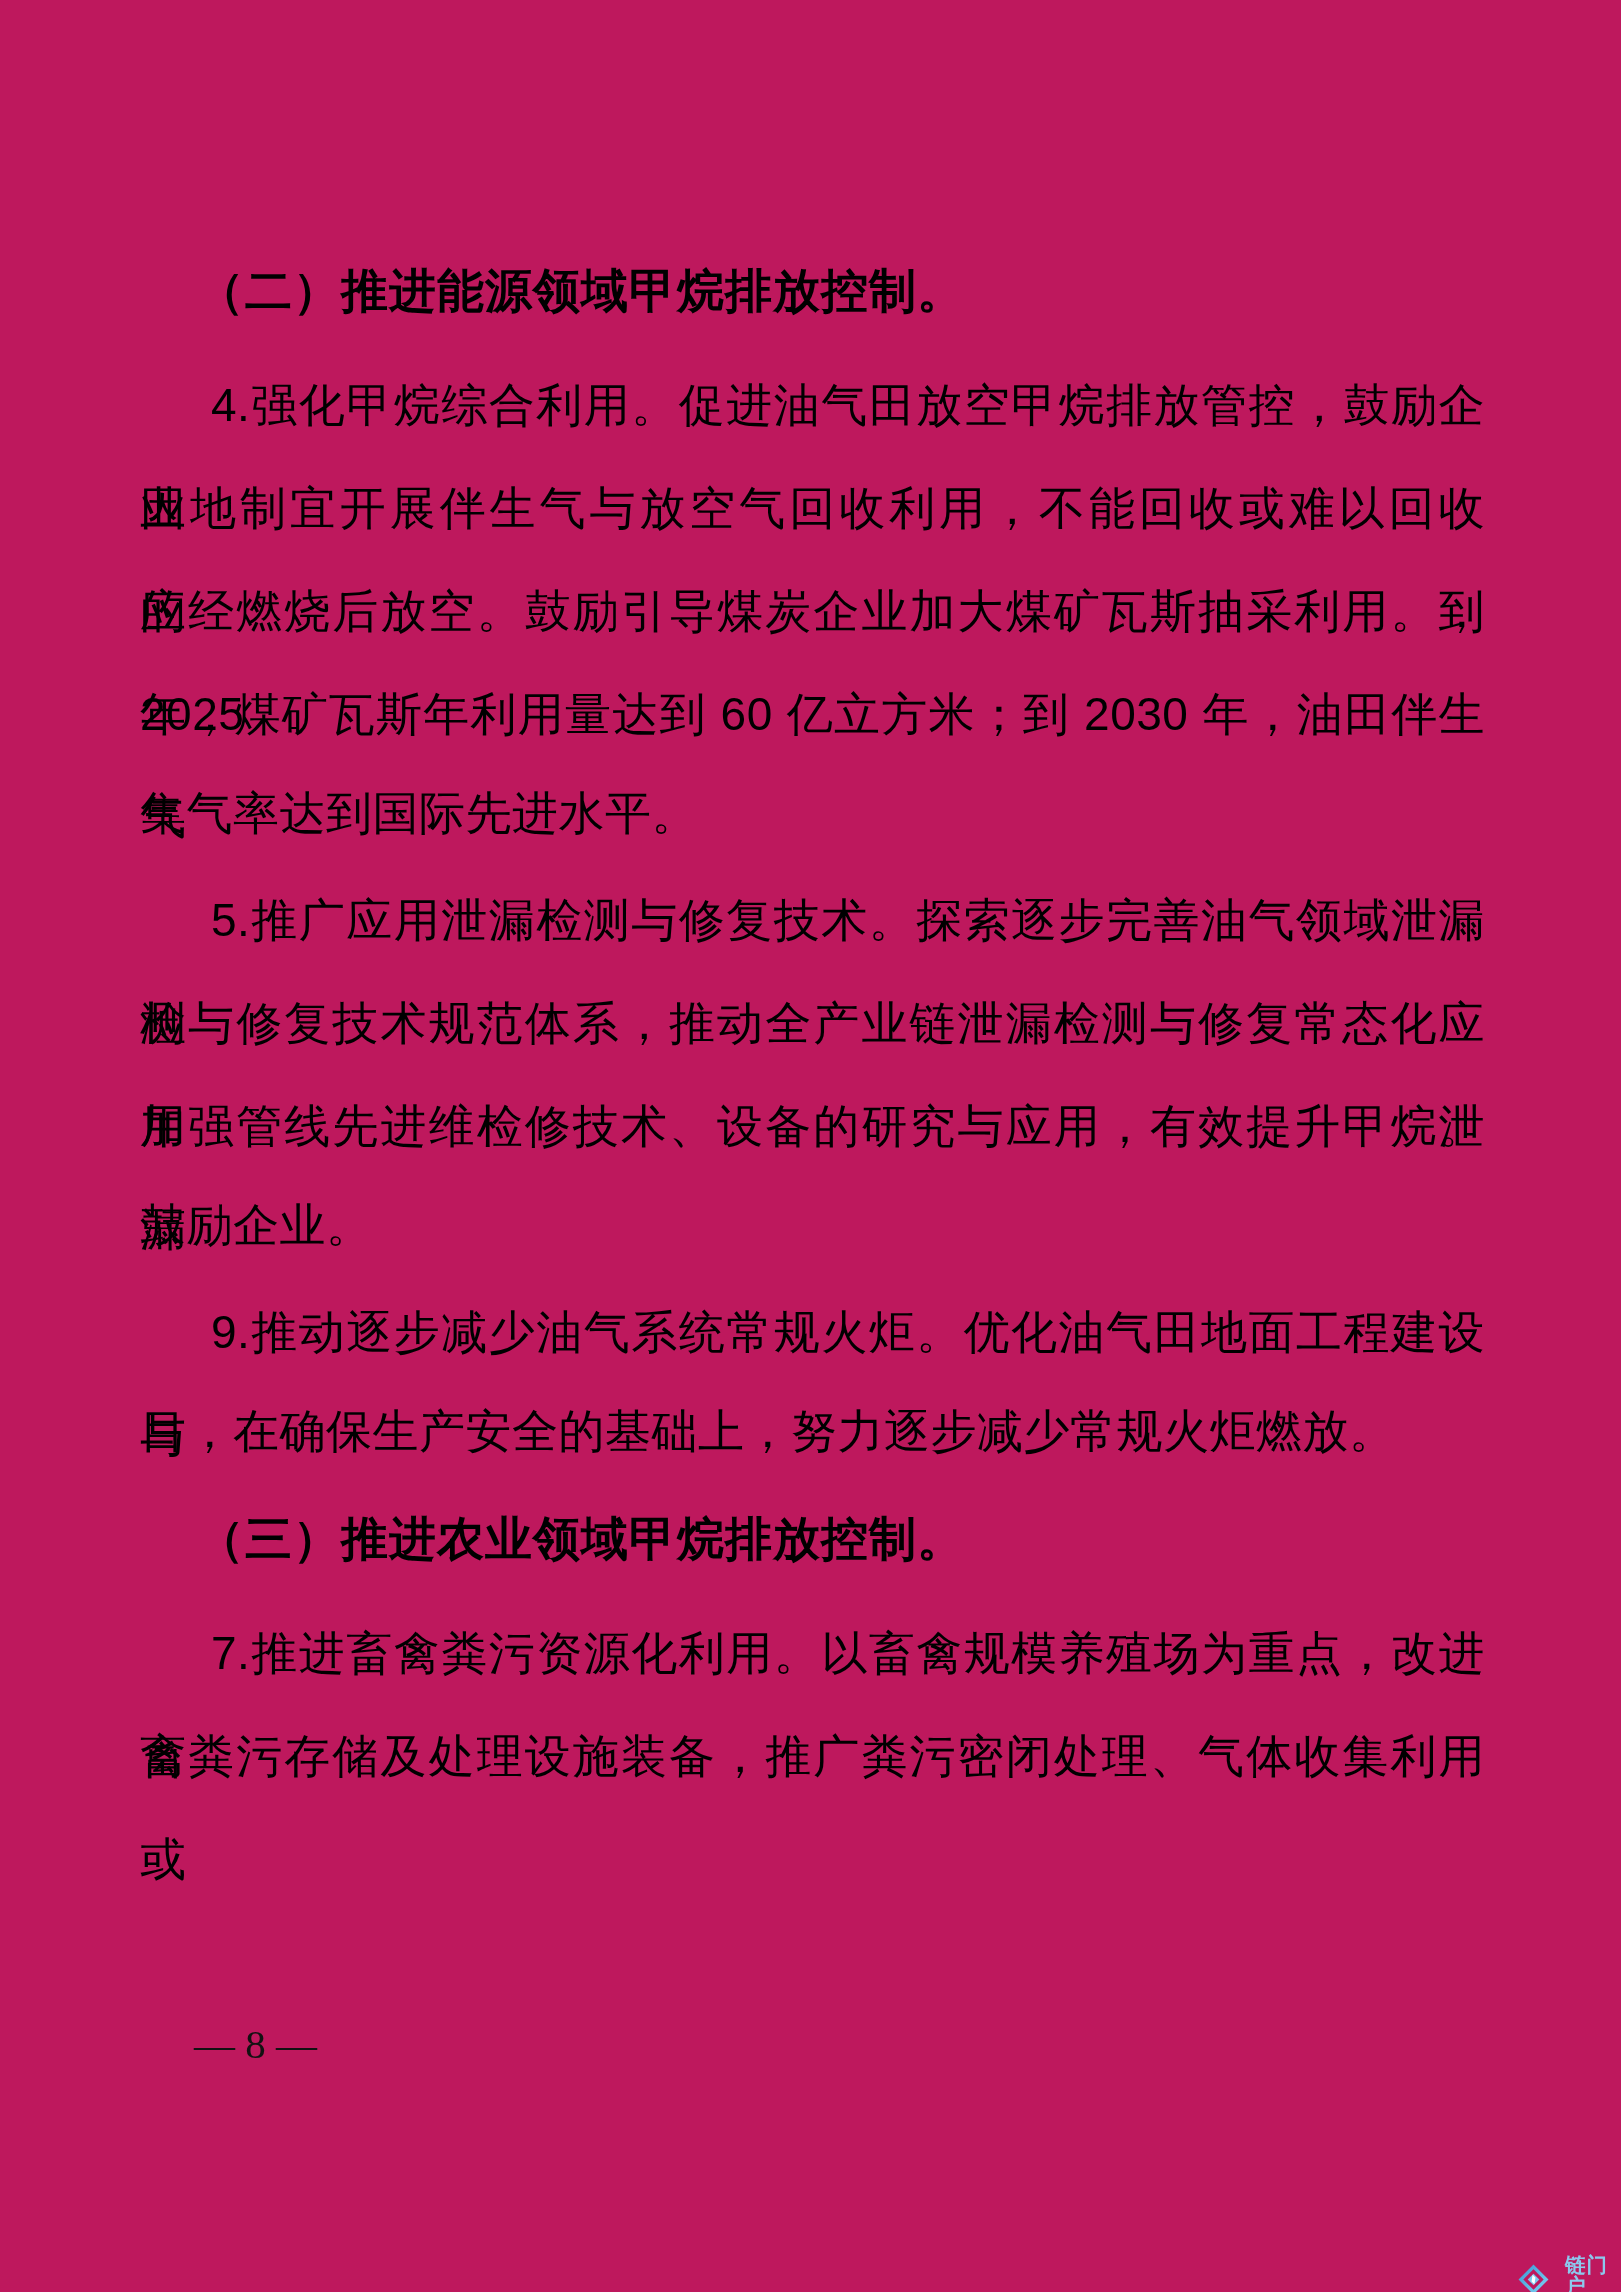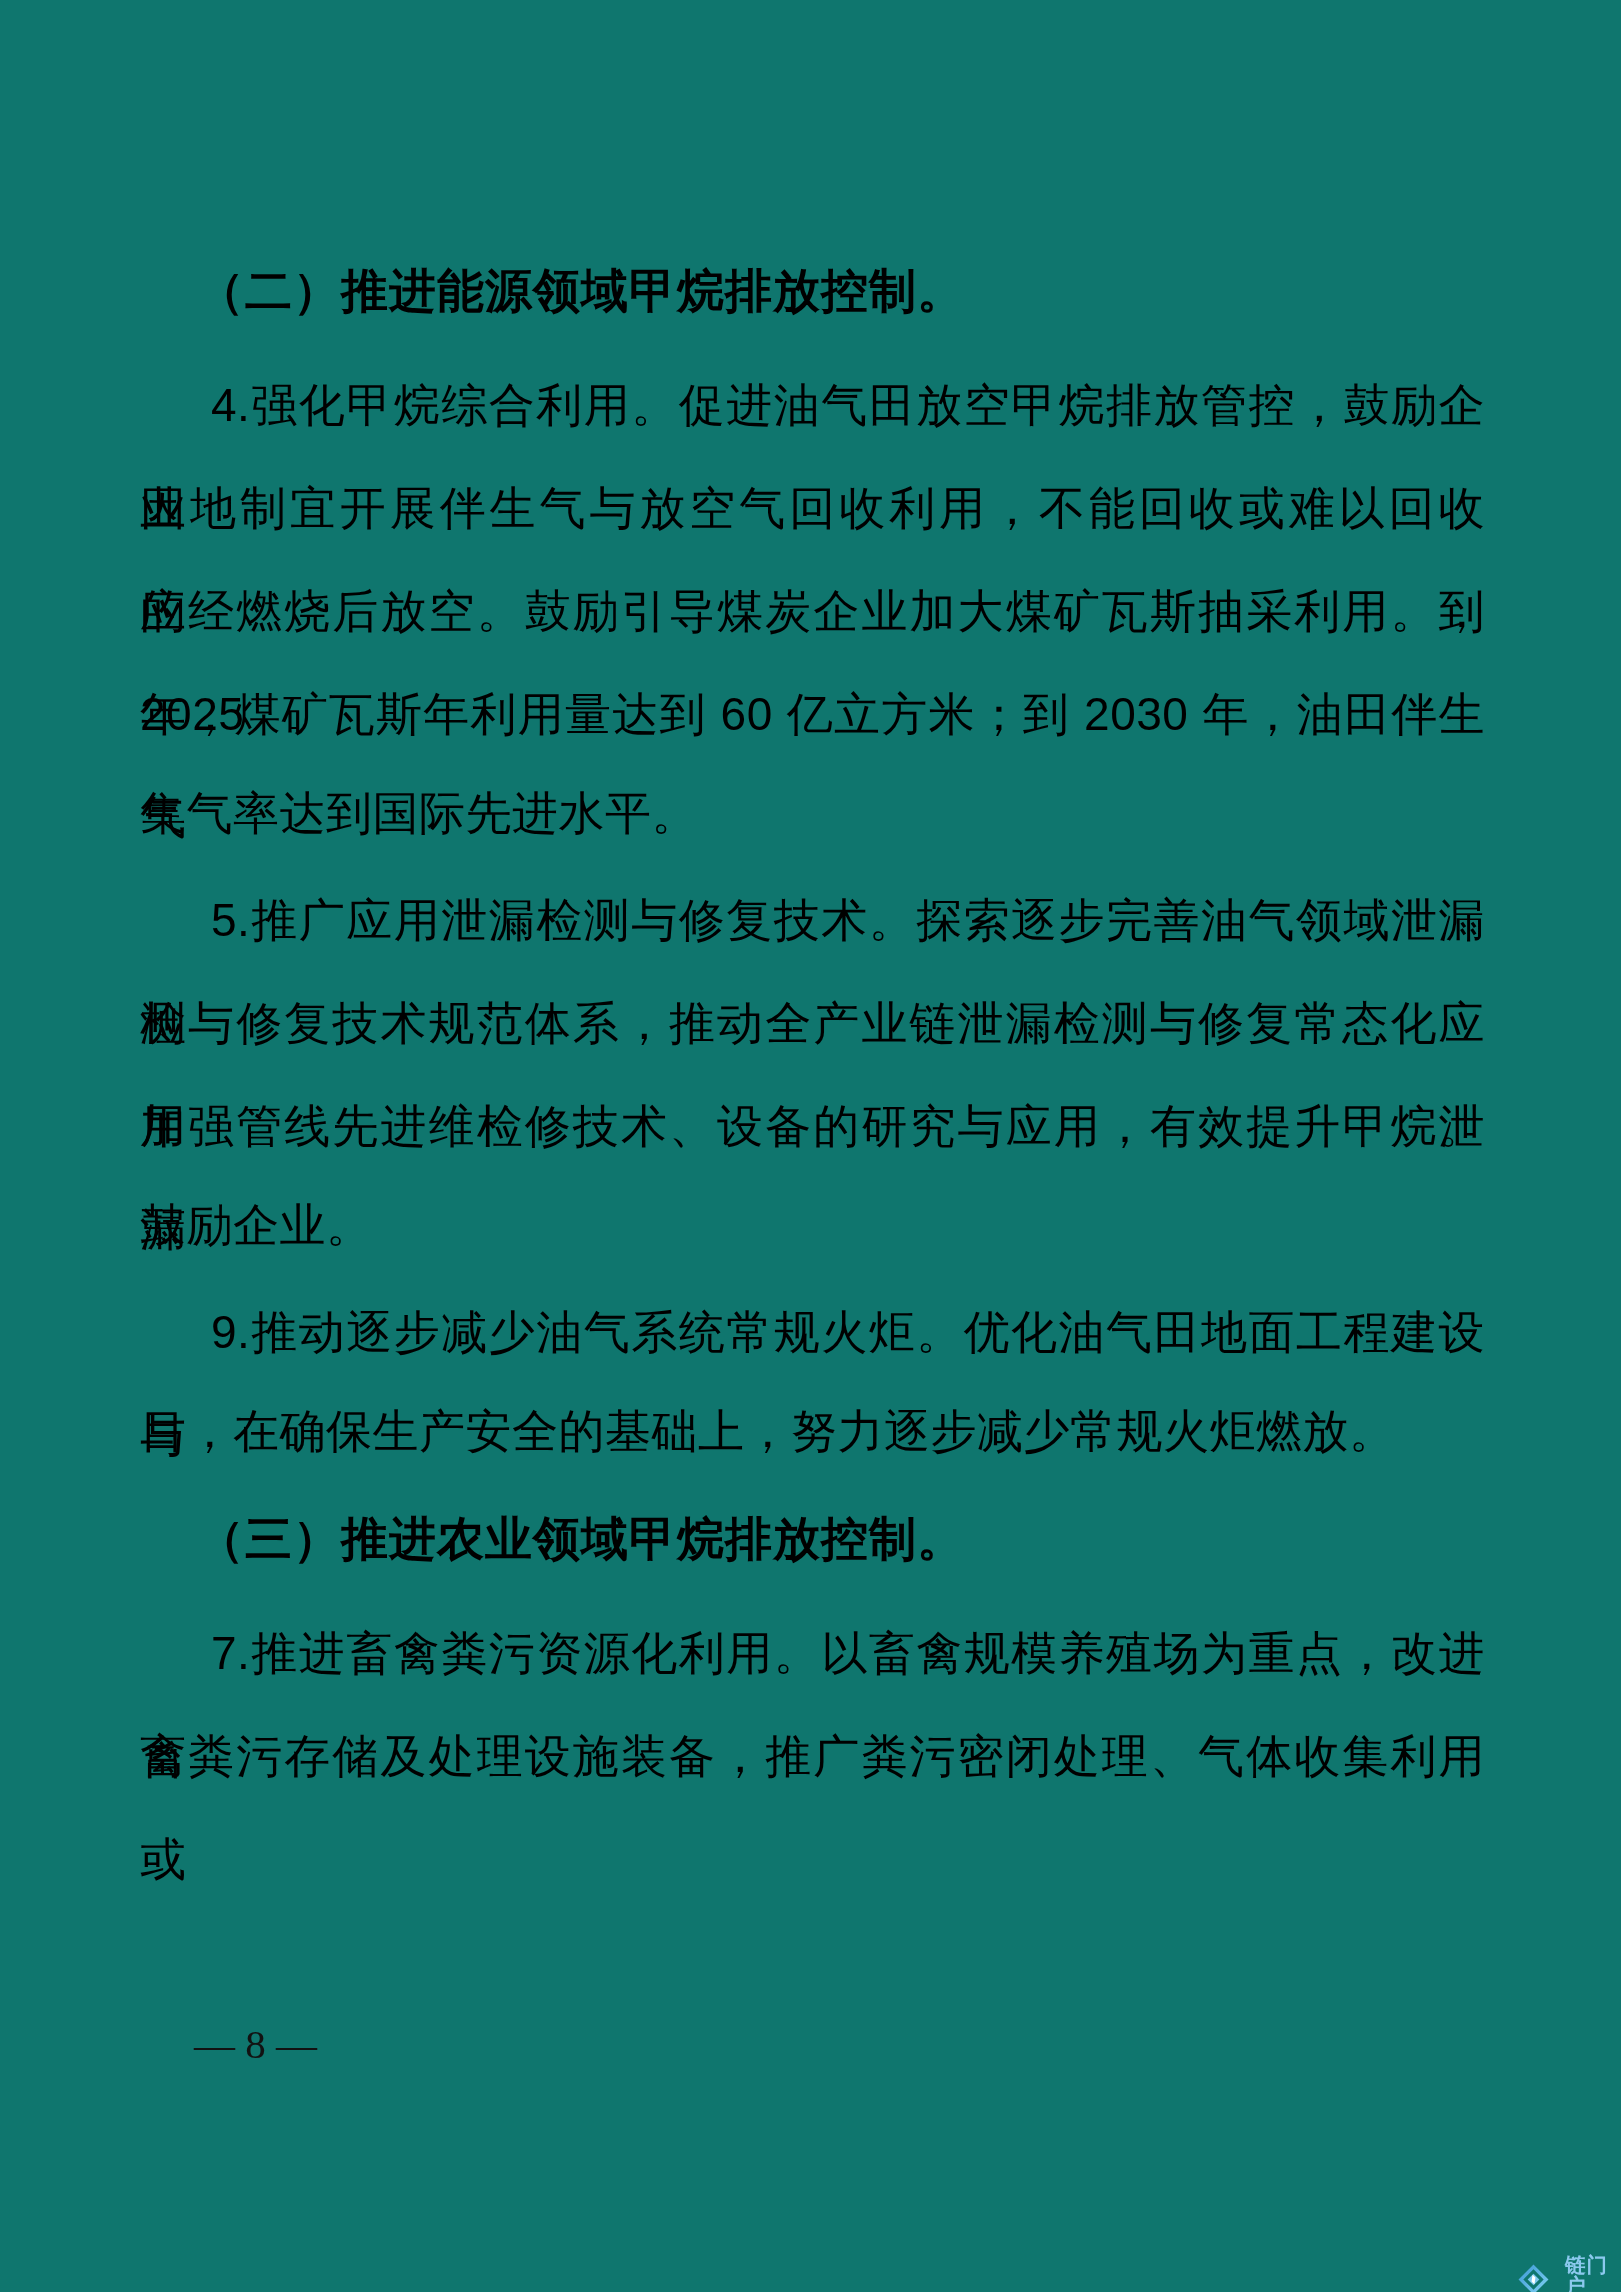--- a/index.html
+++ b/index.html
@@ -4,21 +4,21 @@
 <style>
   html, body { margin: 0; padding: 0; }
   body {
     width: 1621px; height: 2293px;
     background: #ffffff;
     position: relative;
     font-family: "Liberation Sans", "DejaVu Sans", sans-serif;
     color: #000;
     overflow: hidden;
   }
-  .page { position: absolute; inset: 0; background: #0f766e; }
+  .page { position: absolute; inset: 0; background: #be185d; }
 
   .text-block {
     position: absolute;
     left: 140px; top: 239px;
     width: 1345px;
     font-size: 46px;
   }
   .para { margin: 0; }
   .tline {
     display: block;

